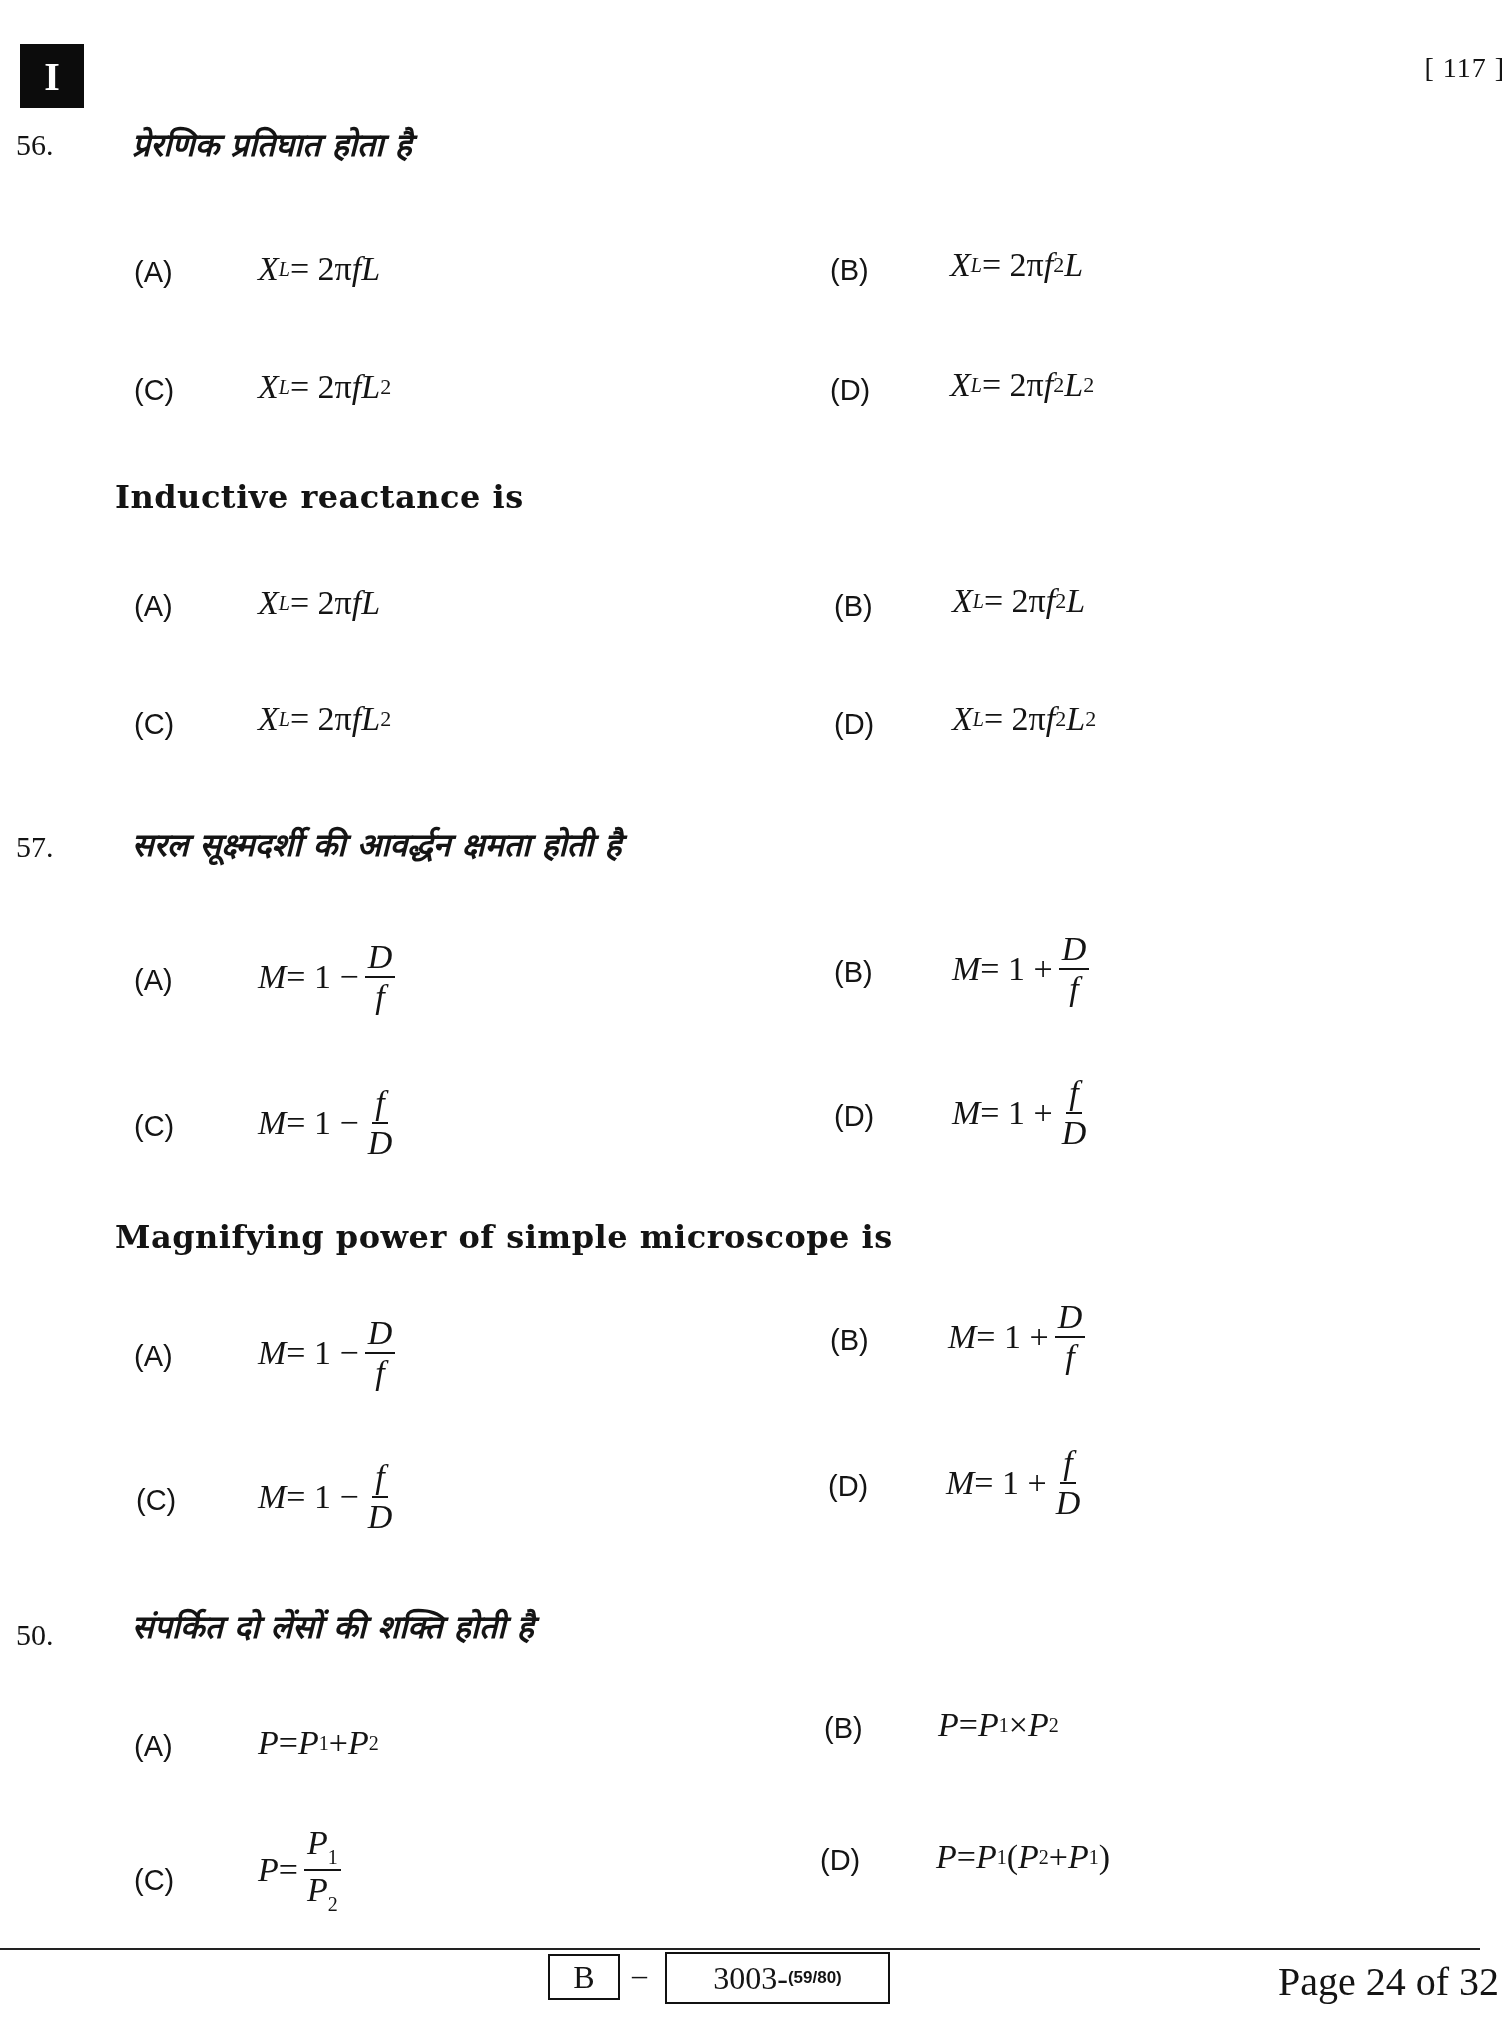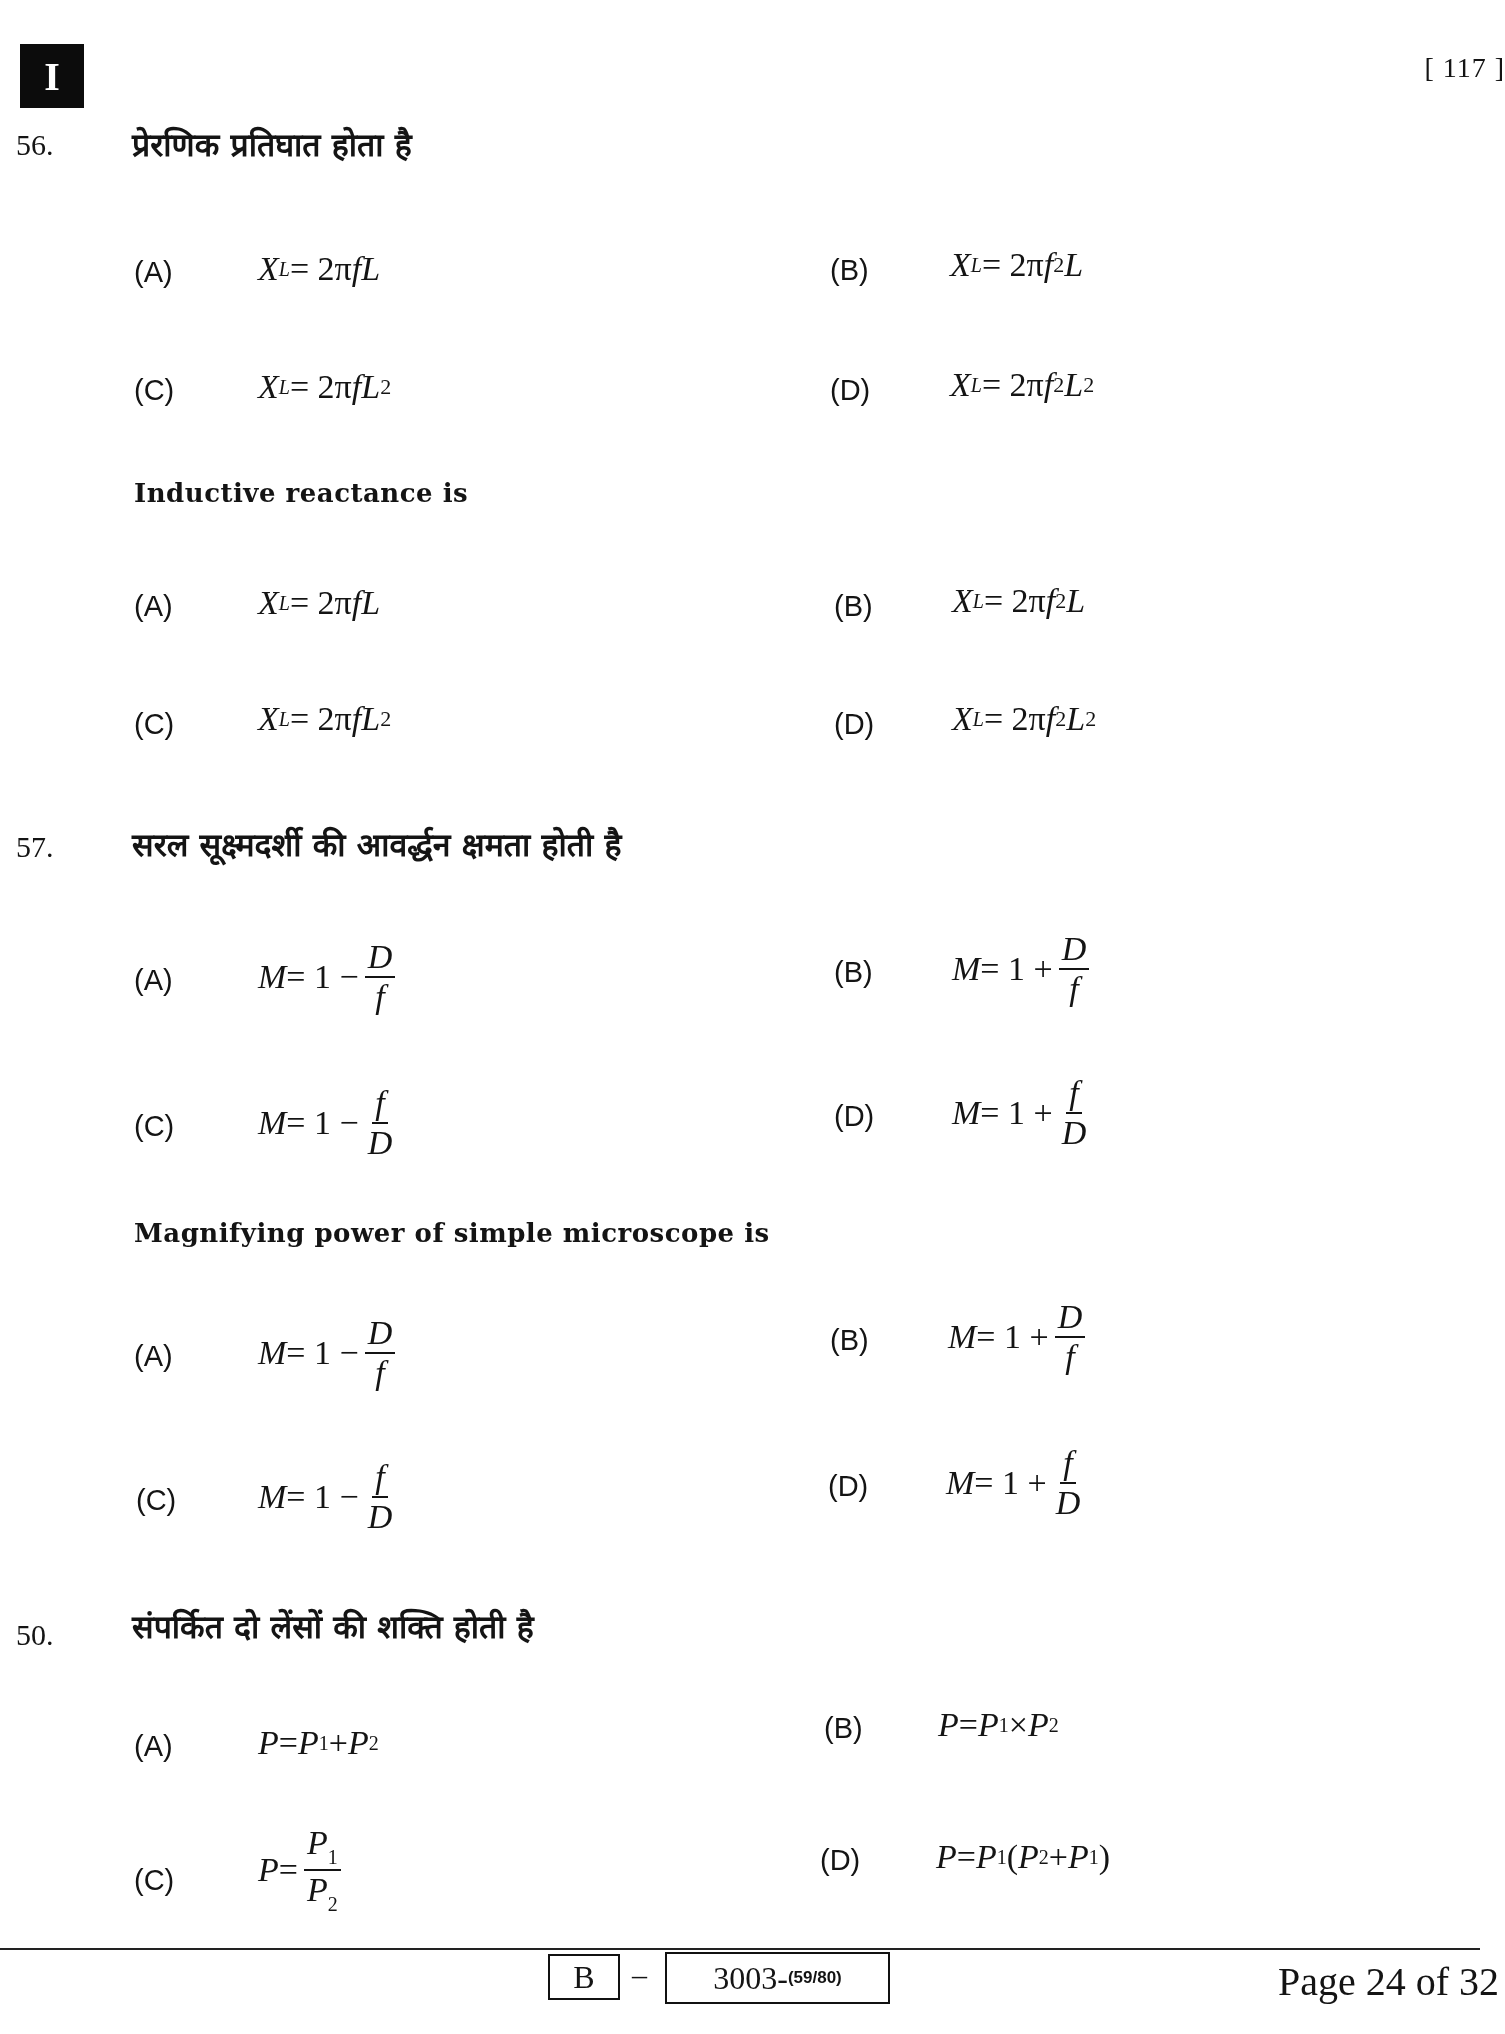--- a/index.html
+++ b/index.html
@@ -15,23 +15,24 @@
       font-family: "Liberation Serif", serif; font-weight: bold; font-size: 40px;
       display: flex; align-items: center; justify-content: center;
     }
     .pagenum {
       right: 0px; top: 34px; font-size: 28px; letter-spacing: 1px; margin-top: 18px;
     }
     .qnum { left: 16px; font-size: 30px; font-weight: normal; }
     .qtext-hi {
       left: 132px; font-size: 32px; font-weight: bold;
       font-family: "DejaVu Sans", sans-serif;
+      font-style: italic;
     }
     .qtext-en {
-      left: 134px; font-size: 26px; font-weight: bold;
+      left: 115px; font-size: 32px; font-weight: bold;
       font-family: "DejaVu Serif", serif; letter-spacing: 0.5px;
     }
     .opt-label { font-size: 29px; font-family: "Liberation Sans", sans-serif; }
     .formula {
       font-size: 34px; font-family: "Liberation Serif", serif; font-style: italic;
       display: flex; align-items: center; white-space: nowrap;
     }
     .formula .up { font-style: normal; }
     .formula sub { font-size: 20px; vertical-align: -10px; }
     .formula sup { font-size: 22px; vertical-align: 14px; font-style: normal; }

